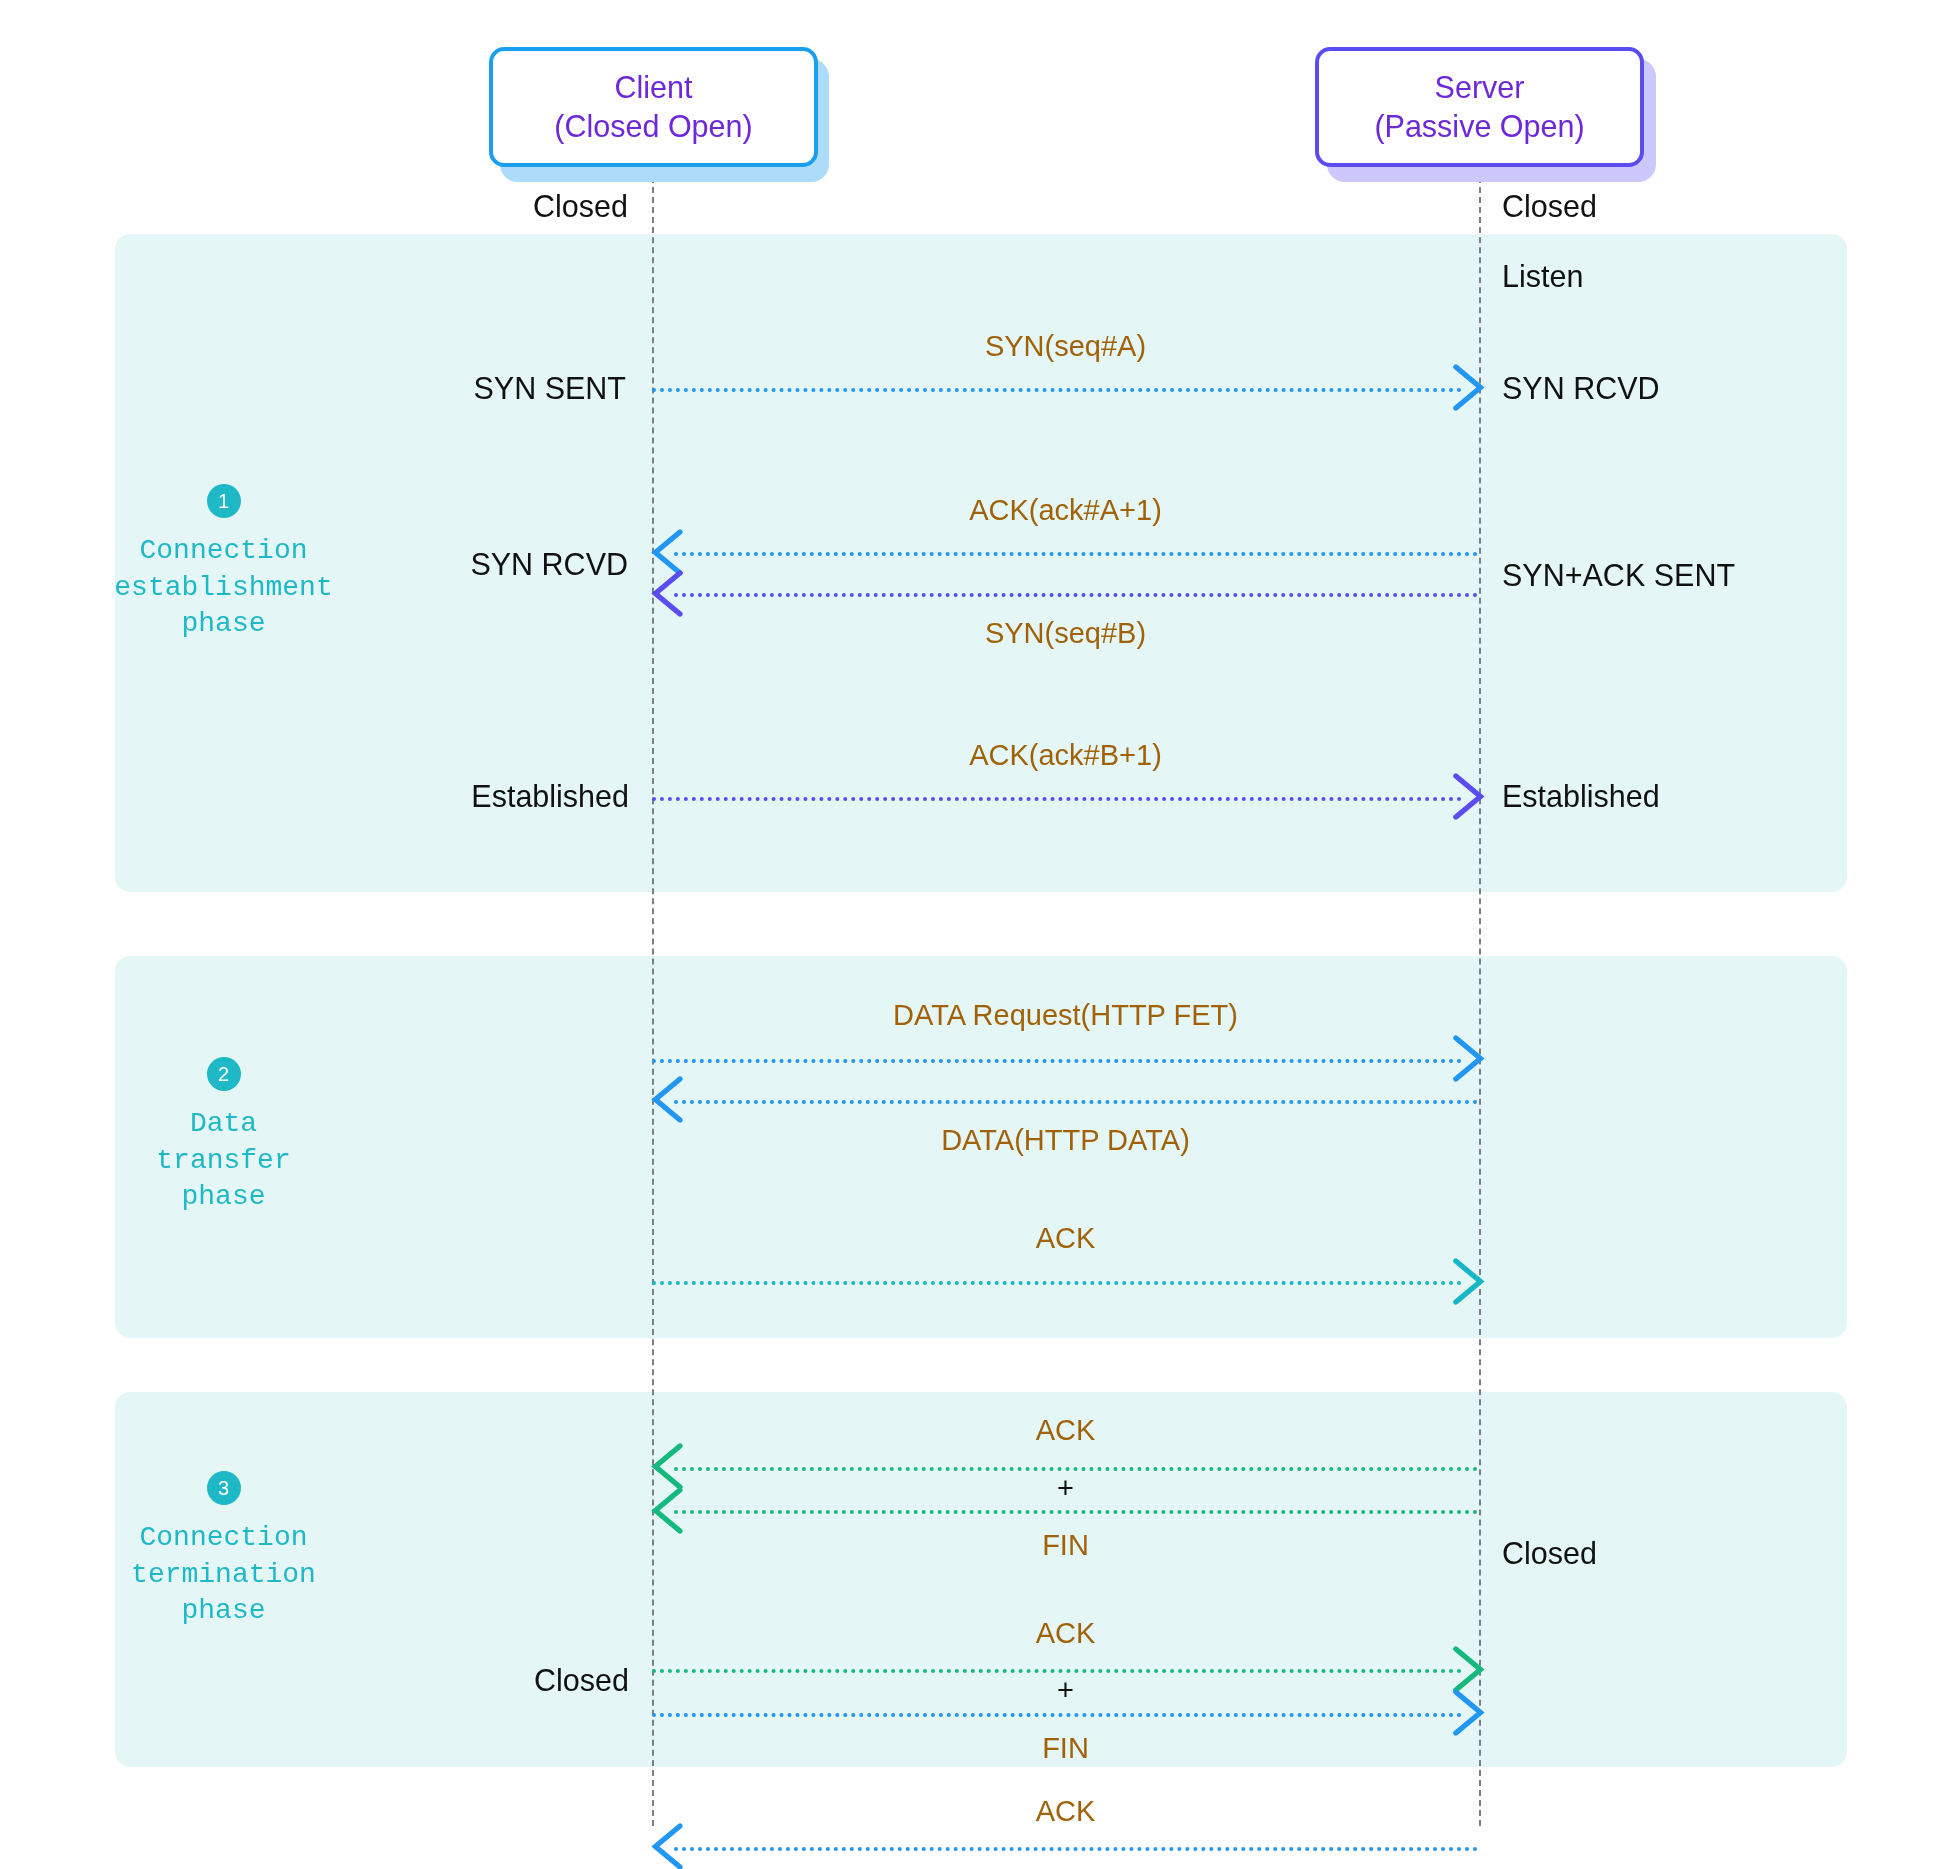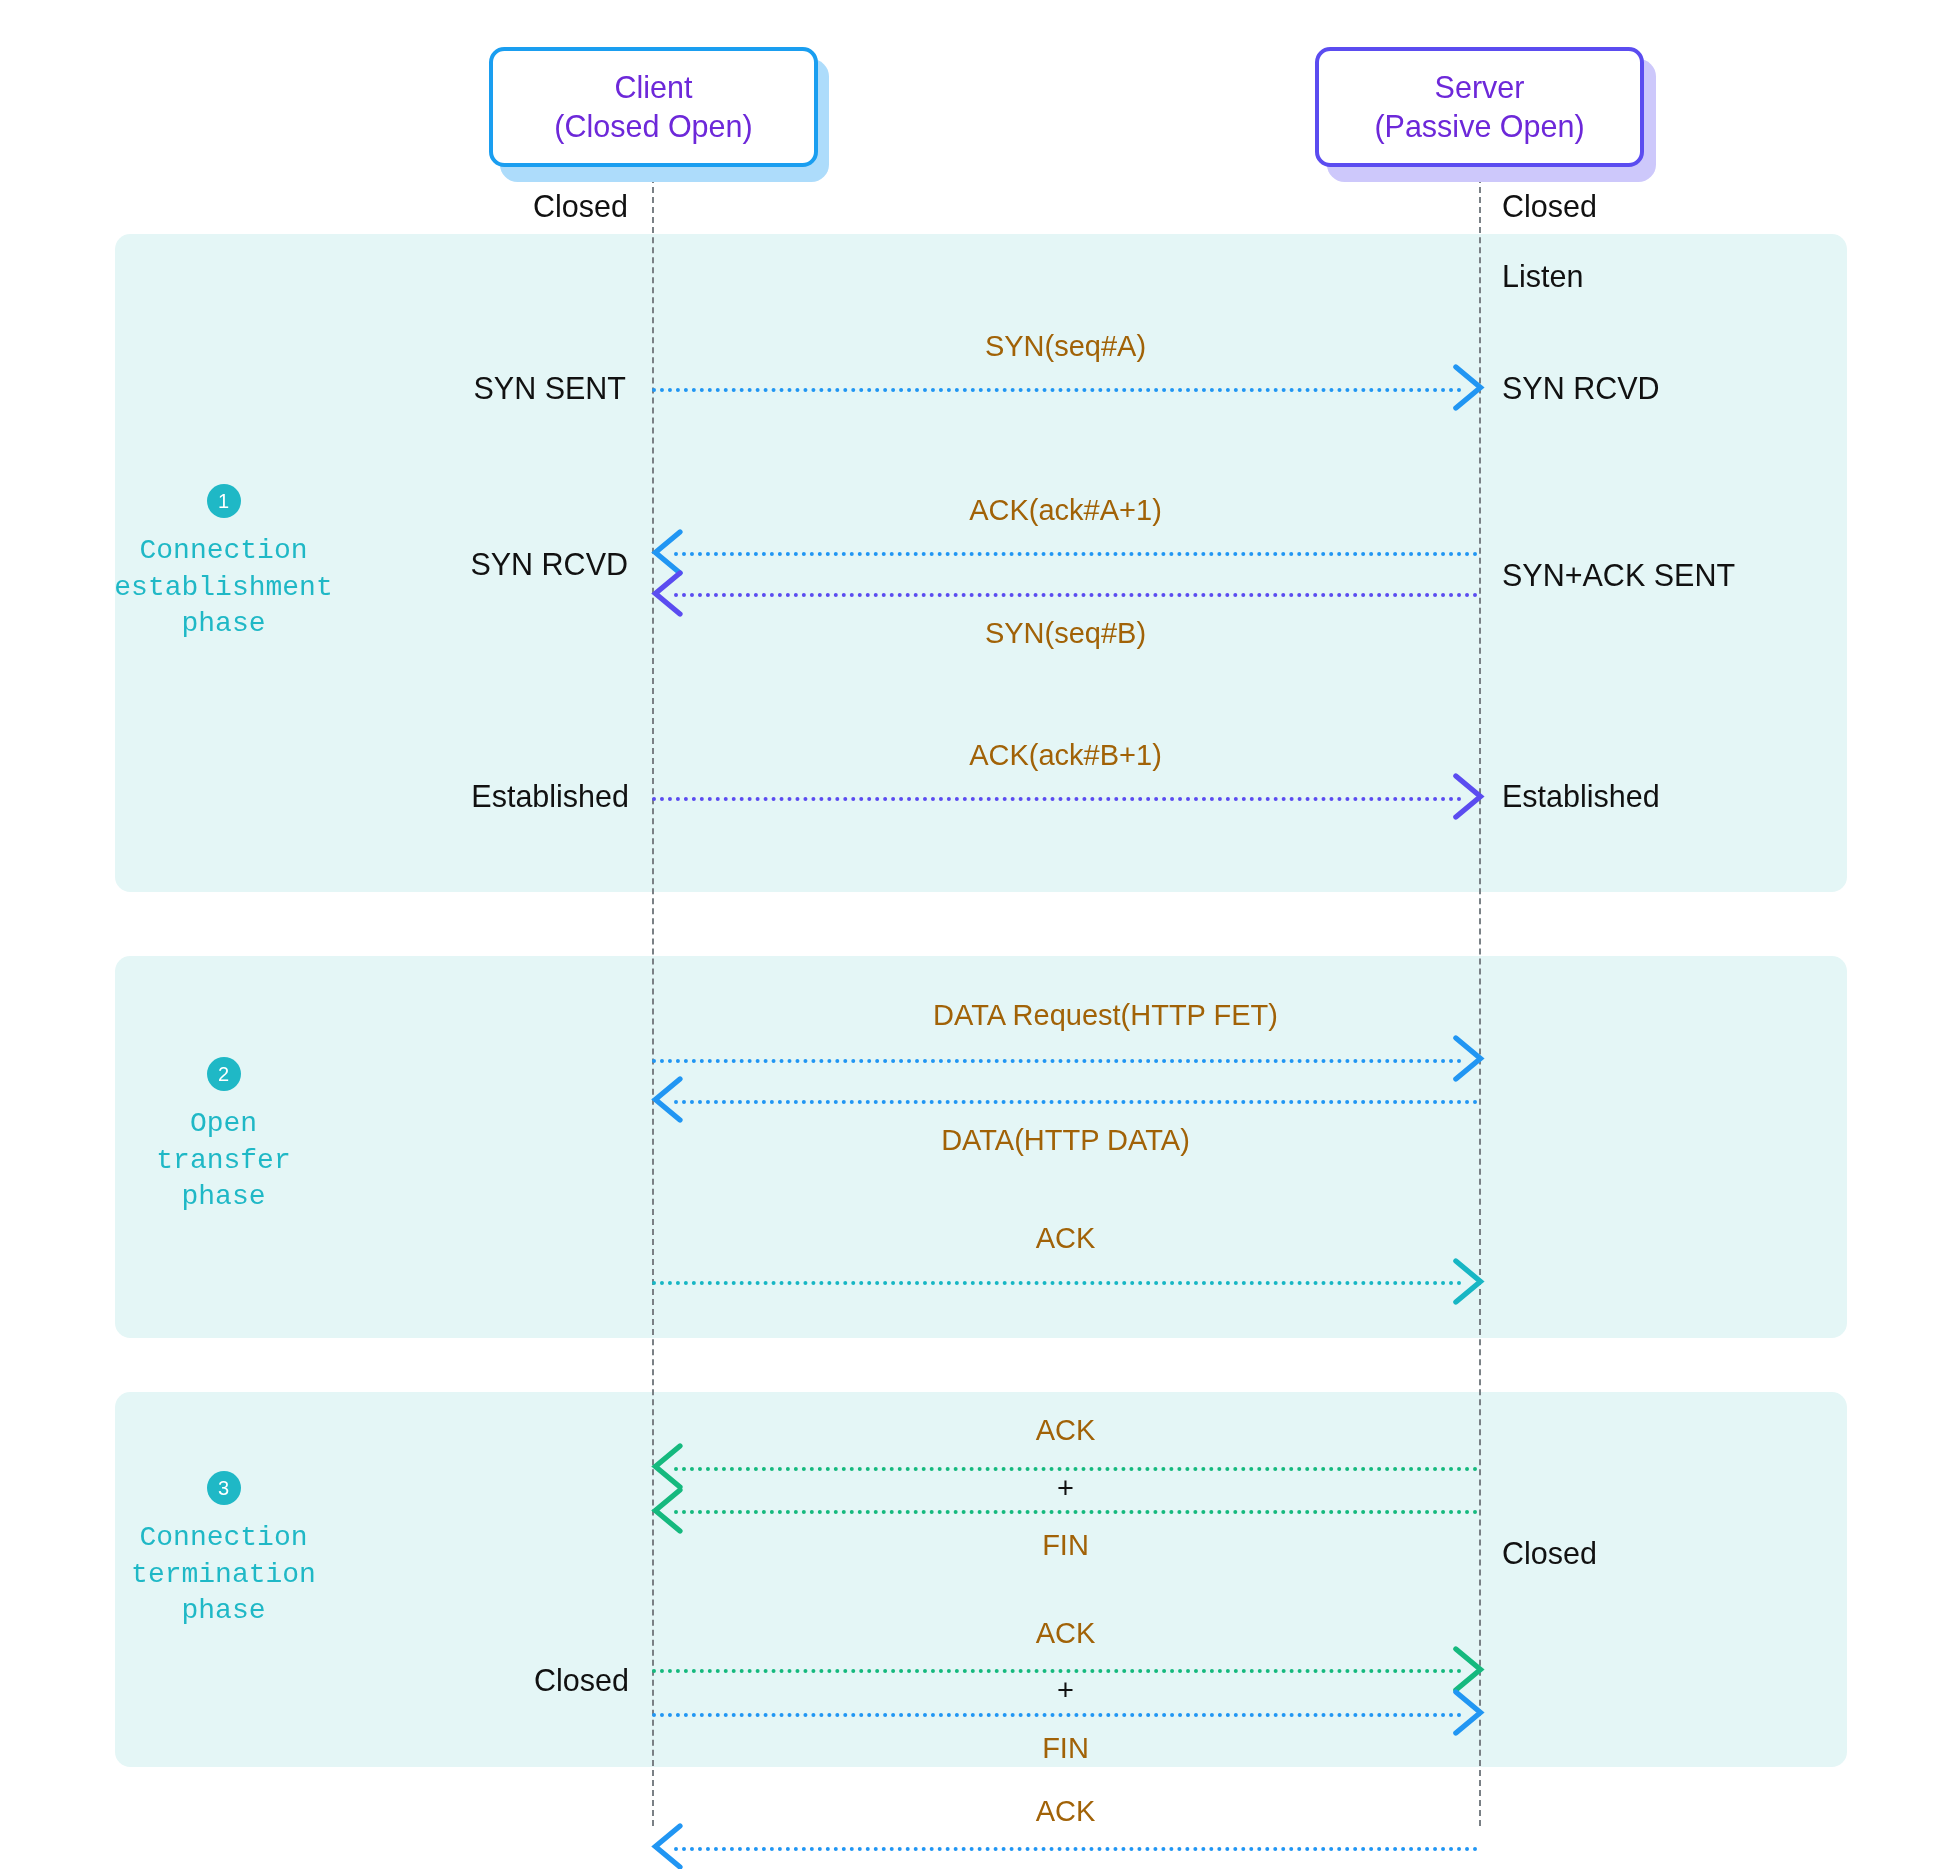--- a/index.html
+++ b/index.html
@@ -65,21 +65,21 @@
   <div class="state right" style="left:1502px;top:191px;">Closed</div>
 
   <div class="phase-label" style="left:112px;top:484px;width:223px;">
     <div class="phase-badge">1</div>
     <div class="phase-text">Connection
 establishment
 phase</div>
   </div>
   <div class="phase-label" style="left:112px;top:1057px;width:223px;">
     <div class="phase-badge">2</div>
-    <div class="phase-text">Open
+    <div class="phase-text">Data
 transfer
 phase</div>
   </div>
   <div class="phase-label" style="left:112px;top:1471px;width:223px;">
     <div class="phase-badge">3</div>
     <div class="phase-text">Connection
 termination
 phase</div>
   </div>
 
@@ -114,21 +114,21 @@
     <path d="M58 10 L16 45 L58 80" fill="none" stroke="#5b4cf0" stroke-width="9" stroke-linecap="round"></path>
   </svg>
   <div class="msg-label" style="left:652px;top:619px;width:827px;">SYN(seq#B)</div>
 
   <div class="msg-label" style="left:652px;top:741px;width:827px;">ACK(ack#B+1)</div>
   <div class="msg-line" style="left:652px;top:797px;width:810px;border-top:4.7px dotted #5b4cf0;"></div>
   <svg class="head" style="left:1450px;top:770px;" width="41" height="53" viewBox="0 0 70 90">
     <path d="M10 10 L52 45 L10 80" fill="none" stroke="#5b4cf0" stroke-width="9" stroke-linecap="round"></path>
   </svg>
 
-  <div class="msg-label" style="left:652px;top:1001px;width:827px;margin-left:40px;">DATA Request(HTTP FET)</div>
+  <div class="msg-label" style="left:652px;top:1001px;width:827px;">DATA Request(HTTP FET)</div>
   <div class="msg-line" style="left:652px;top:1059px;width:810px;border-top:4.7px dotted #2196f3;"></div>
   <svg class="head" style="left:1450px;top:1032px;" width="41" height="53" viewBox="0 0 70 90">
     <path d="M10 10 L52 45 L10 80" fill="none" stroke="#2196f3" stroke-width="9" stroke-linecap="round"></path>
   </svg>
 
   <div class="msg-line" style="left:674px;top:1100px;width:804px;border-top:4.7px dotted #2196f3;"></div>
   <svg class="head" style="left:646px;top:1073px;" width="41" height="53" viewBox="0 0 70 90">
     <path d="M58 10 L16 45 L58 80" fill="none" stroke="#2196f3" stroke-width="9" stroke-linecap="round"></path>
   </svg>
   <div class="msg-label" style="left:652px;top:1126px;width:827px;">DATA(HTTP DATA)</div>

